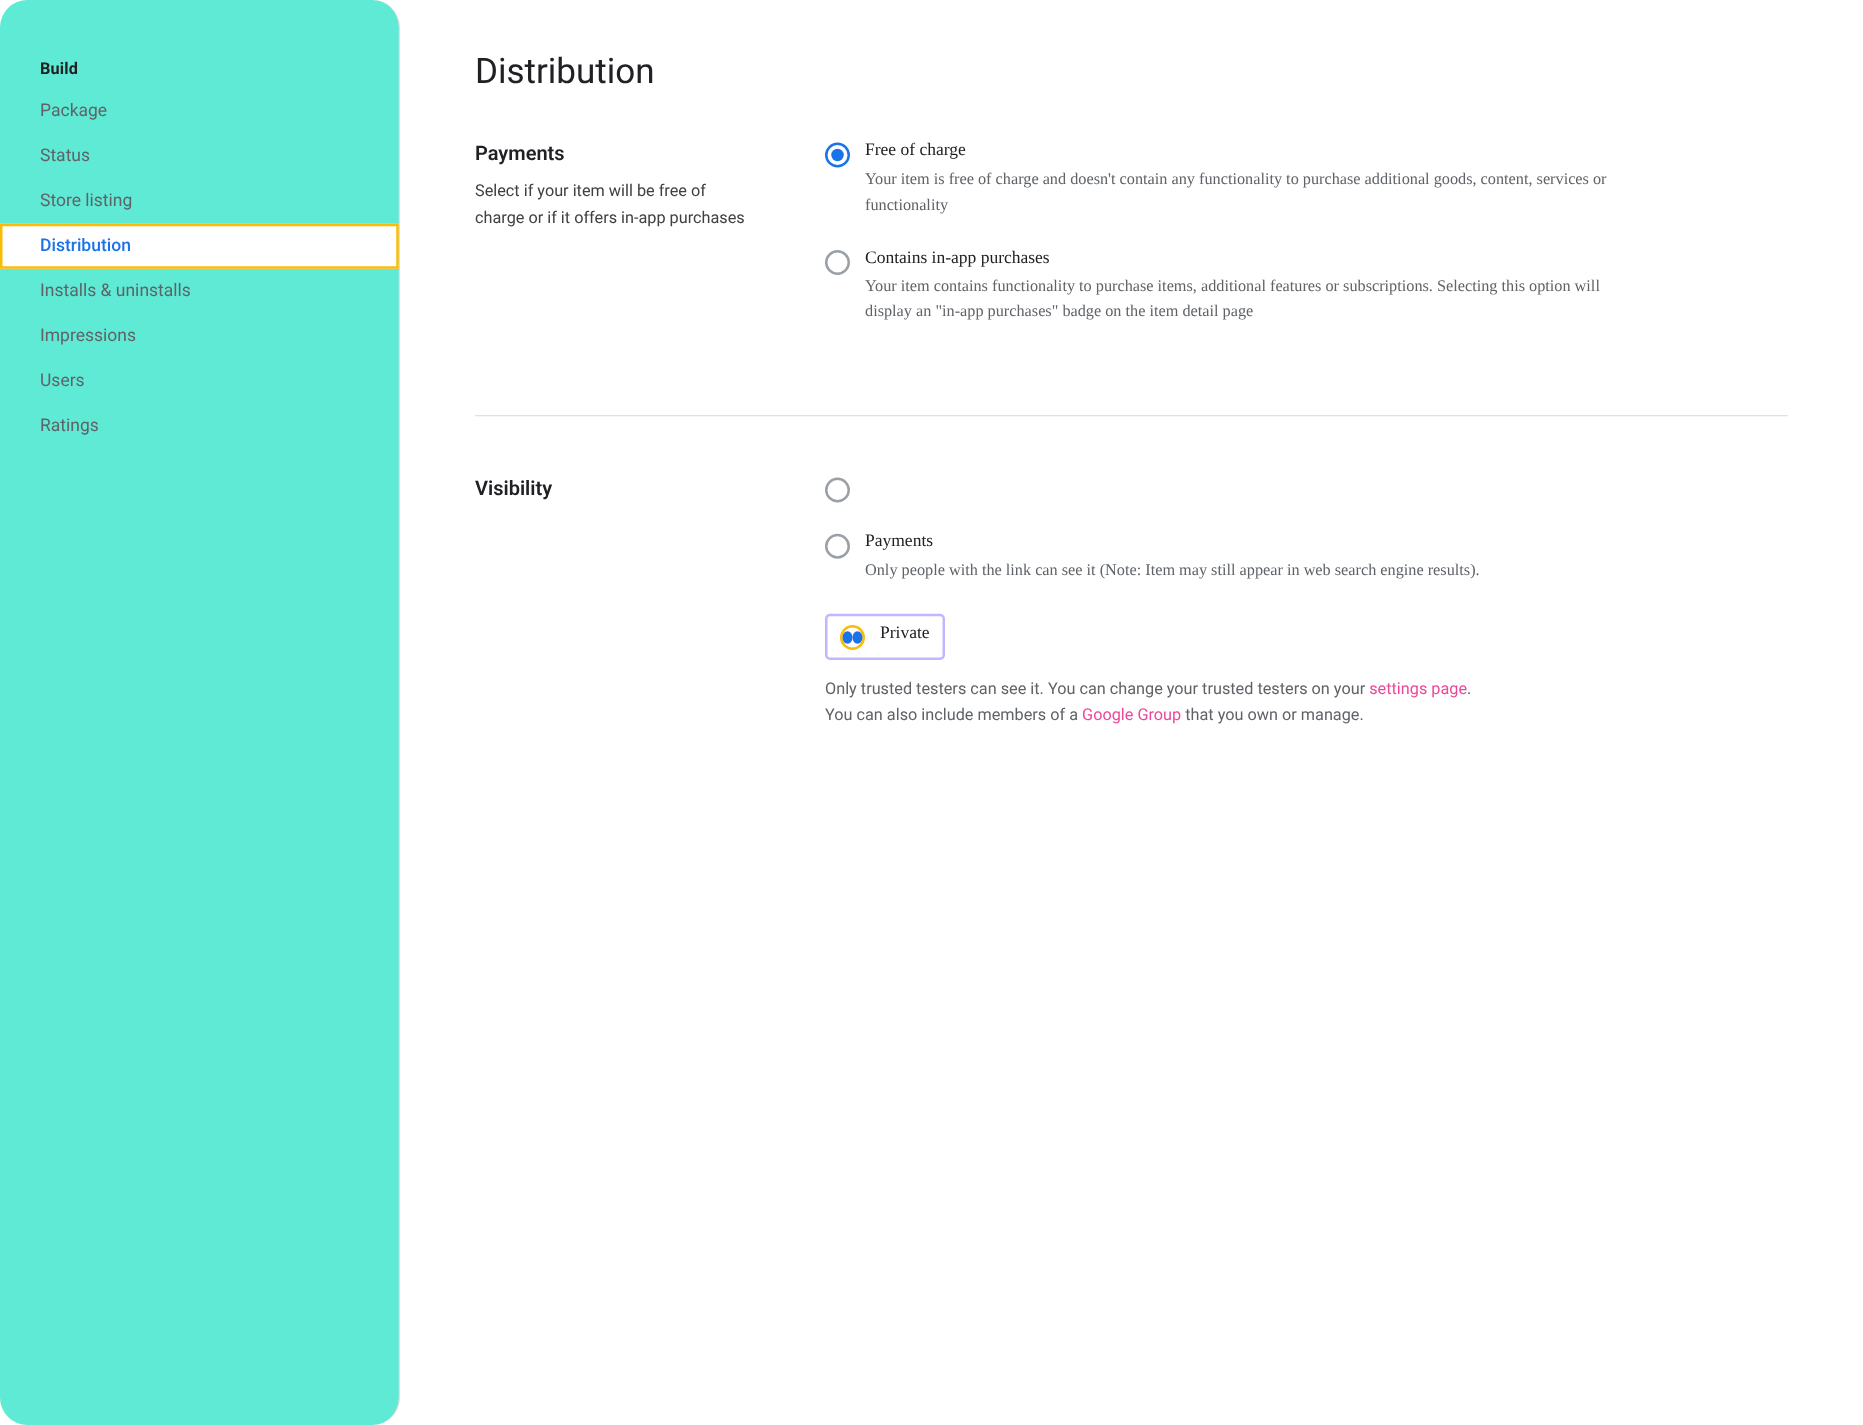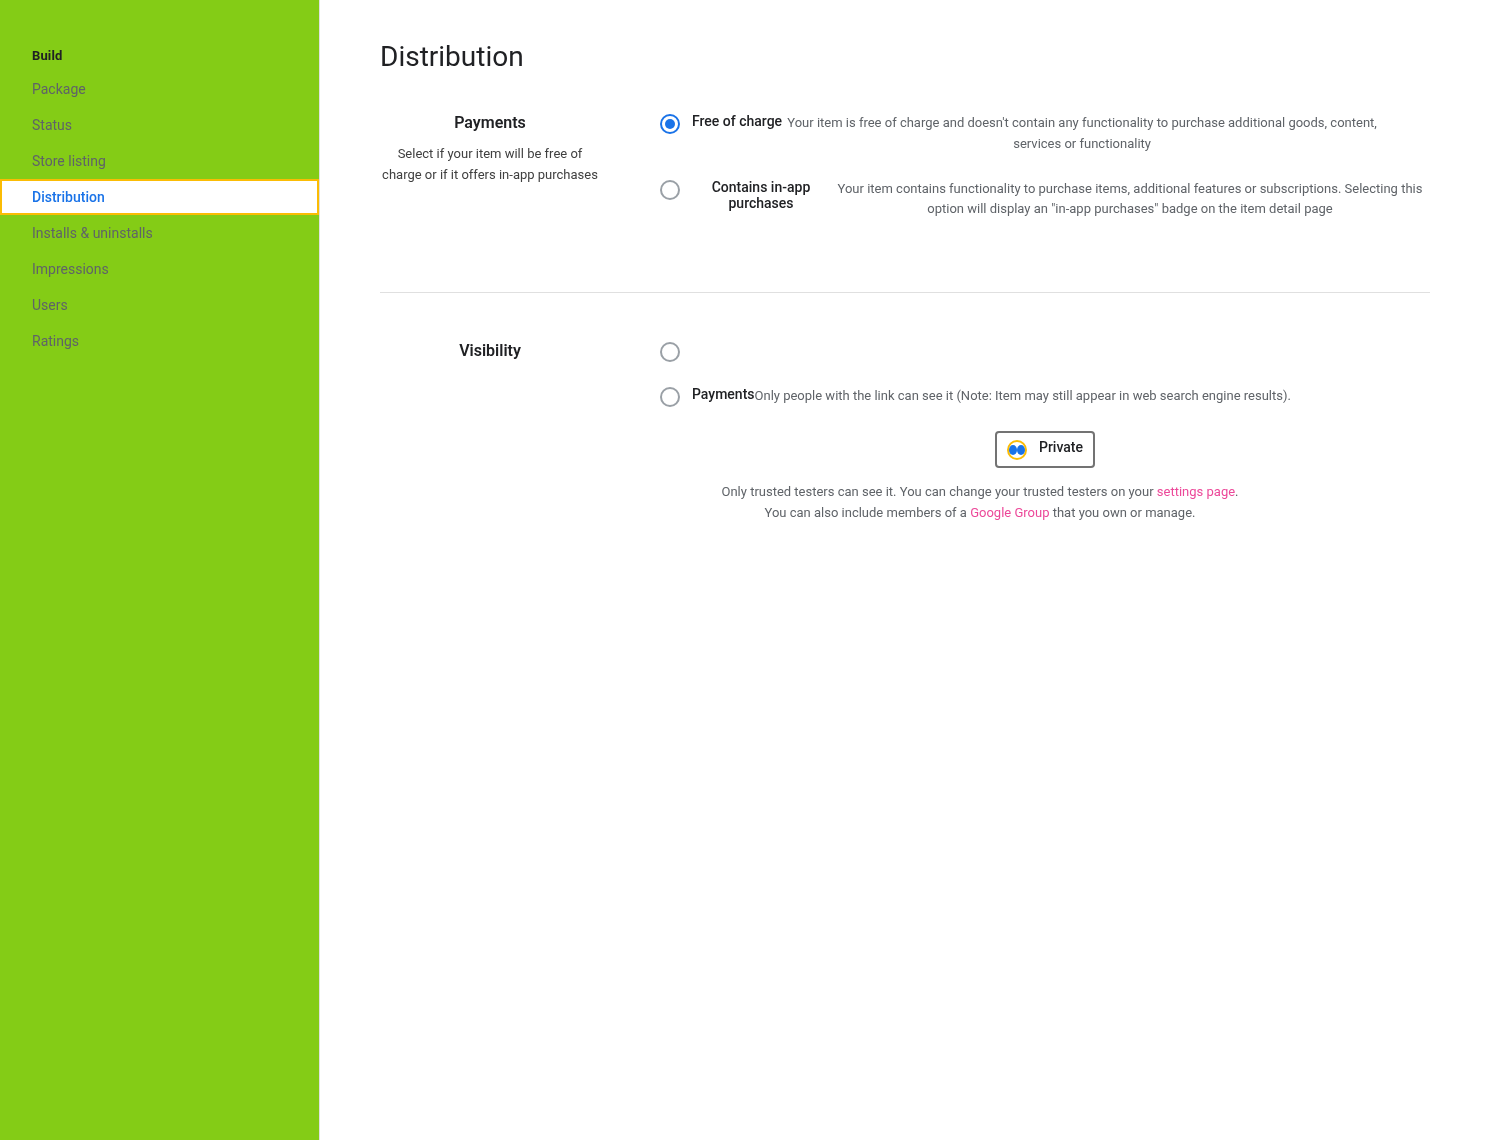--- a/index.html
+++ b/index.html
@@ -16,23 +16,24 @@
       display: flex;
       height: 1140px;
       width: 1490px;
       overflow: hidden;
     }
 
     
     .sidebar {
       width: 320px;
       min-width: 320px;
-      background: #84cc16;
+      background: #5eead4;
       border-right: 1px solid #e0e0e0;
       padding: 40px 0 0 0;
+      border-radius: 22px;
     }
 
     .sidebar-section-title {
       font-size: 13px;
       font-weight: 700;
       color: #202124;
       padding: 8px 32px;
       letter-spacing: 0.01em;
     }
 
@@ -76,21 +77,20 @@
       margin-bottom: 48px;
     }
 
     .section:last-child {
       border-bottom: none;
     }
 
     .section-inner {
       display: flex;
       gap: 60px;
-      text-align: center;
     }
 
     .section-label-col {
       width: 220px;
       min-width: 220px;
     }
 
     .section-label {
       font-size: 16px;
       font-weight: 600;
@@ -143,21 +143,22 @@
     .radio-button.selected-yellow::after {
       content: '';
       width: 10px;
       height: 10px;
       border-radius: 50%;
       background: #1a73e8;
     }
 
     .radio-content {
       display: flex;
-      flex-direction: row;
+      flex-direction: column;
+      font-family: Liberation Serif, serif;
     }
 
     .radio-label {
       font-size: 14px;
       font-weight: 500;
       color: #202124;
       margin-bottom: 4px;
     }
 
     .radio-sublabel {
@@ -167,21 +168,21 @@
       max-width: 600px;
     }
 
     a.inline-link {
       color: #ec4899;
       text-decoration: none;
     }
 
     
     .radio-option-highlighted {
-      border: 2px solid #737373;
+      border: 2px solid #c4b5fd;
       border-radius: 4px;
       padding: 6px 10px;
       display: inline-flex;
       align-items: flex-start;
       gap: 12px;
       margin-bottom: 8px;
     }
 
     .radio-option-normal {
       display: flex;

